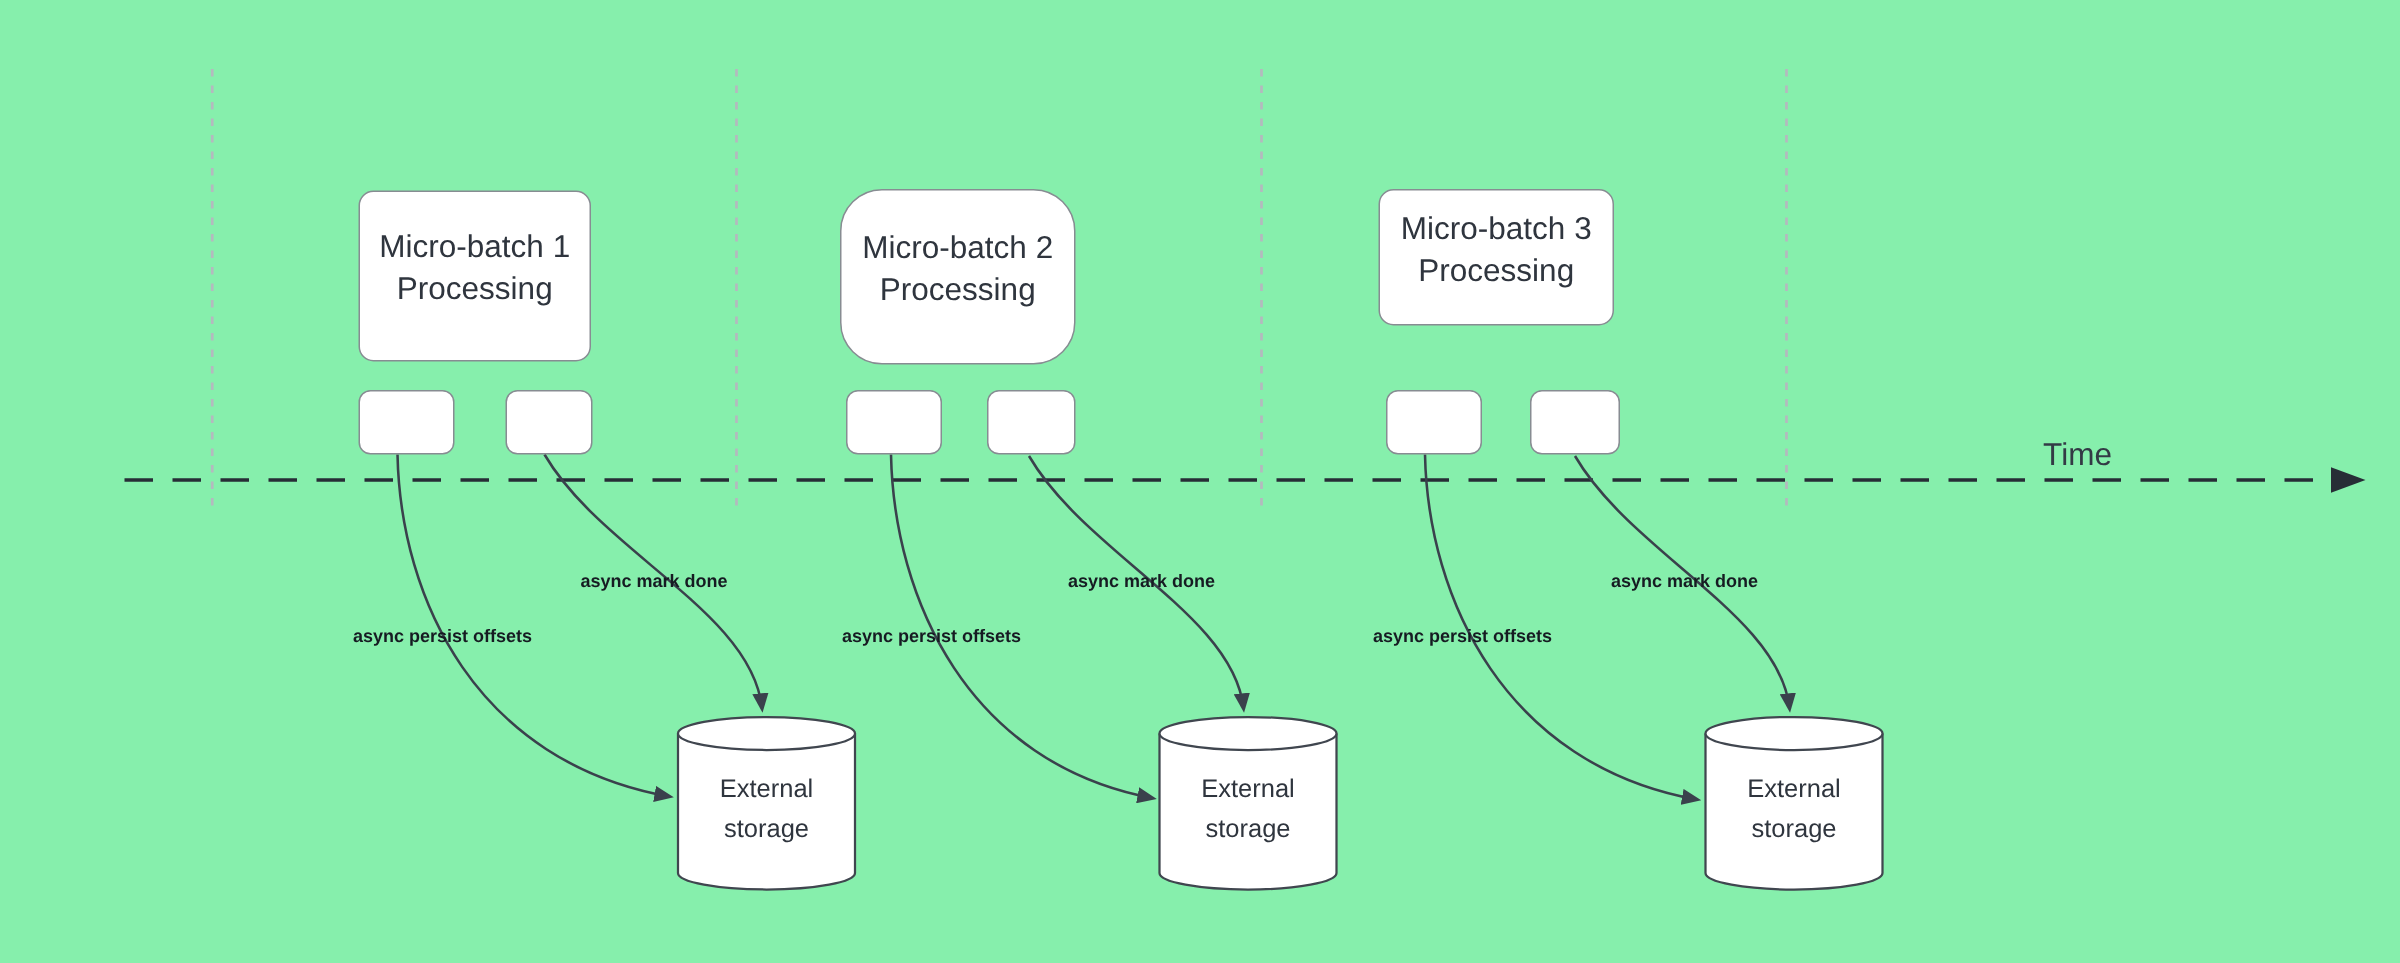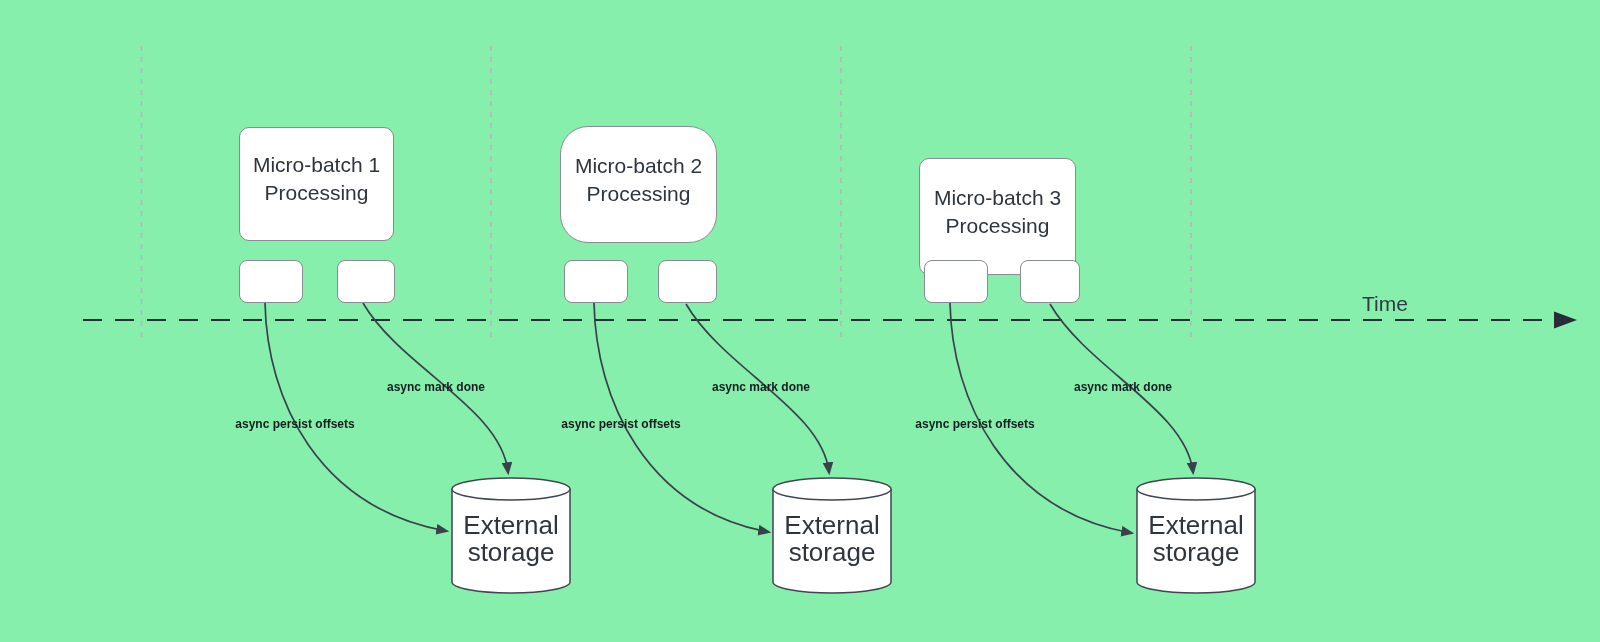--- a/index.html
+++ b/index.html
@@ -41,21 +41,21 @@
     transform: translateX(-50%);
     font-size: 12px;
     font-weight: bold;
     color: #161b22;
     white-space: nowrap;
   }
   .storage-label {
     position: absolute;
     width: 118px;
     text-align: center;
-    font-size: 26px;
+    font-size: 17px;
     line-height: 27px;
     color: #2f353e;
   }
   .time-label {
     position: absolute;
     transform: translateX(-50%);
     font-size: 21px;
     color: #333a45;
     white-space: nowrap;
   }
@@ -128,21 +128,21 @@
   </div>
   <div class="node task-box" style="left:564px; top:260px; width:64px; height:43px;"></div>
   <div class="node task-box" style="left:658px; top:260px; width:59px; height:43px;"></div>
   <div class="flow-label" style="left:621px; top:417px;">async persist offsets</div>
   <div class="flow-label" style="left:761px; top:380px;">async mark done</div>
   <div class="storage-label" style="left:773px; top:512px;">
     <div>External</div>
     <div>storage</div>
   </div>
 
-  <div class="node main-box" style="left:919px; top:126px; width:157px; height:117px;margin-top:32px;">
+  <div class="node main-box" style="left:919px; top:126px; width:157px; height:91px;">
     <div>Micro-batch 3</div>
     <div>Processing</div>
   </div>
   <div class="node task-box" style="left:924px; top:260px; width:64px; height:43px;"></div>
   <div class="node task-box" style="left:1020px; top:260px; width:60px; height:43px;"></div>
   <div class="flow-label" style="left:975px; top:417px;">async persist offsets</div>
   <div class="flow-label" style="left:1123px; top:380px;">async mark done</div>
   <div class="storage-label" style="left:1137px; top:512px;">
     <div>External</div>
     <div>storage</div>

